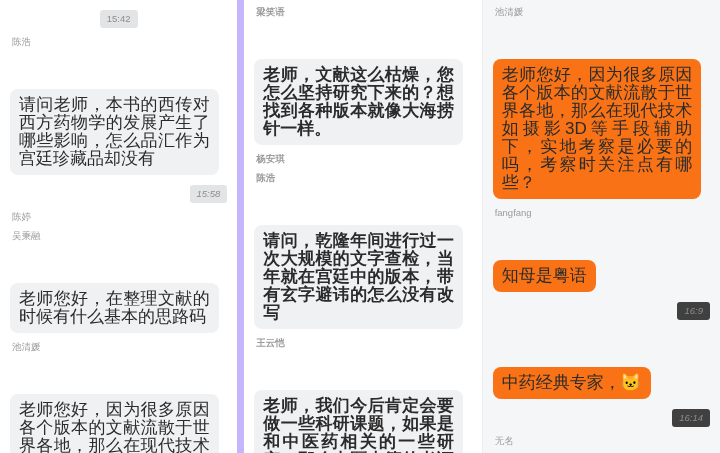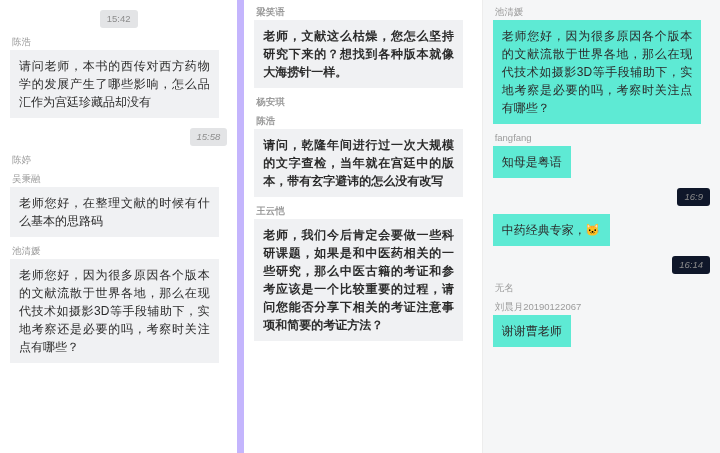--- a/index.html
+++ b/index.html
@@ -39,28 +39,29 @@
     font-size: 9.5px;
     color: #9b9b9b;
     margin: 0 0 3px 2px;
     line-height: 11px;
   }
   .bubble {
     display: inline-block;
     max-width: 96%;
     box-sizing: border-box;
     background: #f0f1f3;
-    border-radius: 0;
+    border-radius: 8px;
     padding: 7px 9px;
-    font-size: 12px;
+    font-size: 17px;
     line-height: 18px;
     color: #2b2b2b;
     text-align: justify;
     word-break: break-all;
     white-space: pre-wrap;
+    margin-top: 39px;
   }
   .bubble.plain {
     background: #f0f1f3;
   }
   .timestamp {
     display: block;
     text-align: center;
     margin: 2px 0 8px 0;
   }
   .timestamp span {
@@ -73,24 +74,24 @@
     border-radius: 3px;
   }
   .timestamp.right {
     text-align: right;
     font-style: italic;
   }
   .timestamp.center {
     text-align: center;
   }
   .col-3 .bubble {
-    background: #5eead4;
+    background: #f97316;
   }
   .col-3 .timestamp span {
-    background: #0f172a;
+    background: #404040;
     margin-left: 16px;
   }
 </style>
 </head>
 <body>
 
 <div class="screen">
 
   <div class="column col-1">
     <div class="timestamp center">

